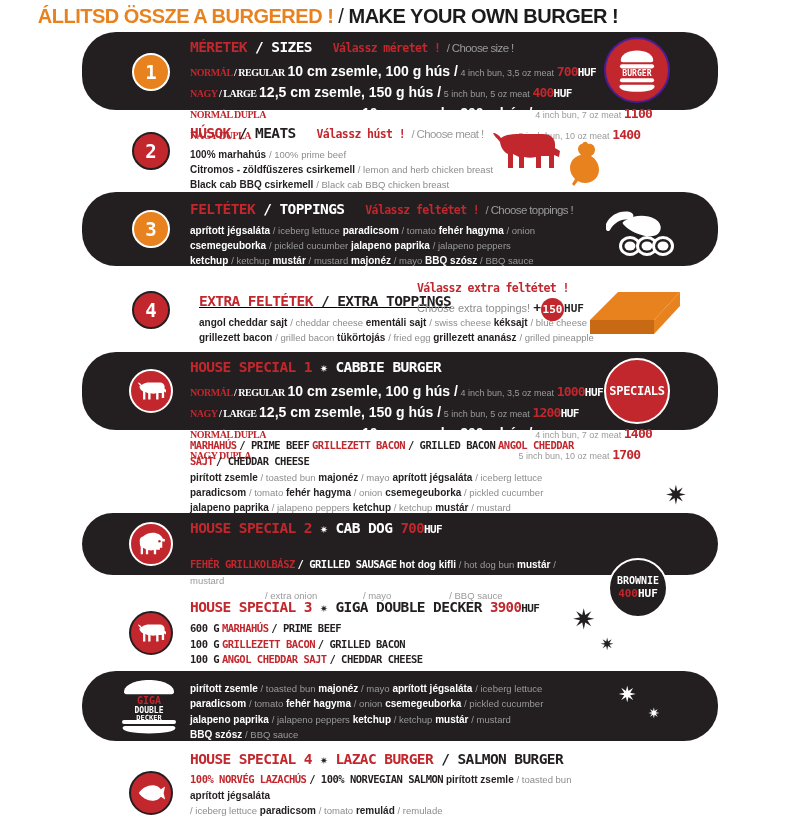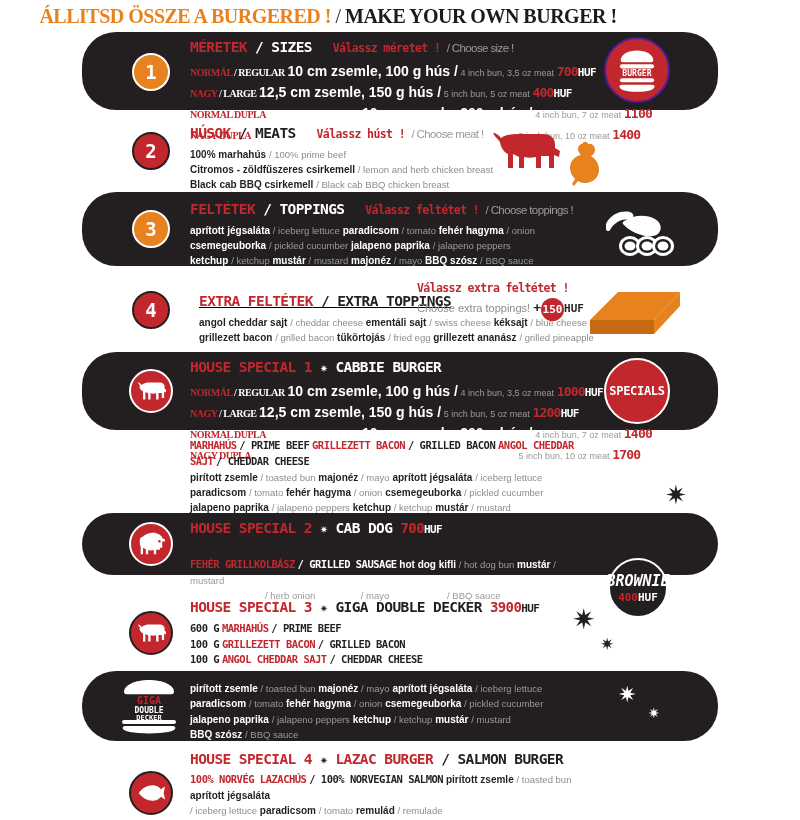--- a/index.html
+++ b/index.html
@@ -8,21 +8,21 @@
     background: #ffffff;
     font-family: "Liberation Sans", sans-serif;
     overflow: hidden;
   }
   #page { position: relative; width: 800px; height: 820px; background: #fff; }
 
   
   .title {
     position: absolute; top: 5px; left: 0; width: 656px;
     text-align: center;
-    font-family: Liberation Serif, serif;
+    font-family: Liberation Sans, sans-serif;
     font-weight: bold; font-size: 20px; letter-spacing: -0.5px;
     white-space: nowrap;
   }
   .title .hu { color: #E8821E; }
   .title .sep { color: #1b1b1b; }
   .title .en { color: #1b1b1b; }
 
   
   .bar {
     position: absolute;
@@ -63,21 +63,21 @@
   .badge-specials {
     width: 66px; height: 66px; background: #C1272D; border: 2px solid #fff;
     color: #fff; font-family: "DejaVu Sans Mono", monospace;
     font-weight: bold; font-size: 12px; letter-spacing: -0.3px;
   }
   .badge-brownie {
     width: 60px; height: 60px; background: #231f20; border: 2px solid #fff;
     font-family: "DejaVu Sans Mono", monospace; font-weight: bold;
     line-height: 1.25;
   }
-  .badge-brownie .bl { color: #fff; font-size: 15px; font-style: italic; }
+  .badge-brownie .bl { color: #fff; font-size: 10px; }
   .badge-brownie .bp { font-size: 11px; }
   .badge-brownie .bp .p { color: #C1272D; }
   .badge-brownie .bp .c { color: #fff; }
 
   
   .block { position: absolute; }
 
   .hdr {
     font-family: "DejaVu Sans Mono", monospace;
     font-weight: bold; font-size: 14.5px; letter-spacing: -0.6px;
@@ -432,21 +432,21 @@
       <div>
         <span class="mono-r">FEHÉR GRILLKOLBÁSZ</span>
         <span class="mono-w">/ GRILLED SAUSAGE</span>
         <span class="hu">hot dog kifli</span>
         <span class="en">/ hot dog bun</span>
         <span class="hu">mustár</span>
         <span class="en">/ mustard</span>
       </div>
       <div>
         <span class="hu">pirított hagyma</span>
-        <span class="en">/ herb onion</span>
+        <span class="en">/ extra onion</span>
         <span class="hu">majonéz</span>
         <span class="en">/ mayo</span>
         <span class="hu">BBQ szósz</span>
         <span class="en">/ BBQ sauce</span>
       </div>
     </div>
   </div>
 
   <div class="badge badge-brownie" style="left:608px; top:558px;">
     <span class="bl">BROWNIE</span>

